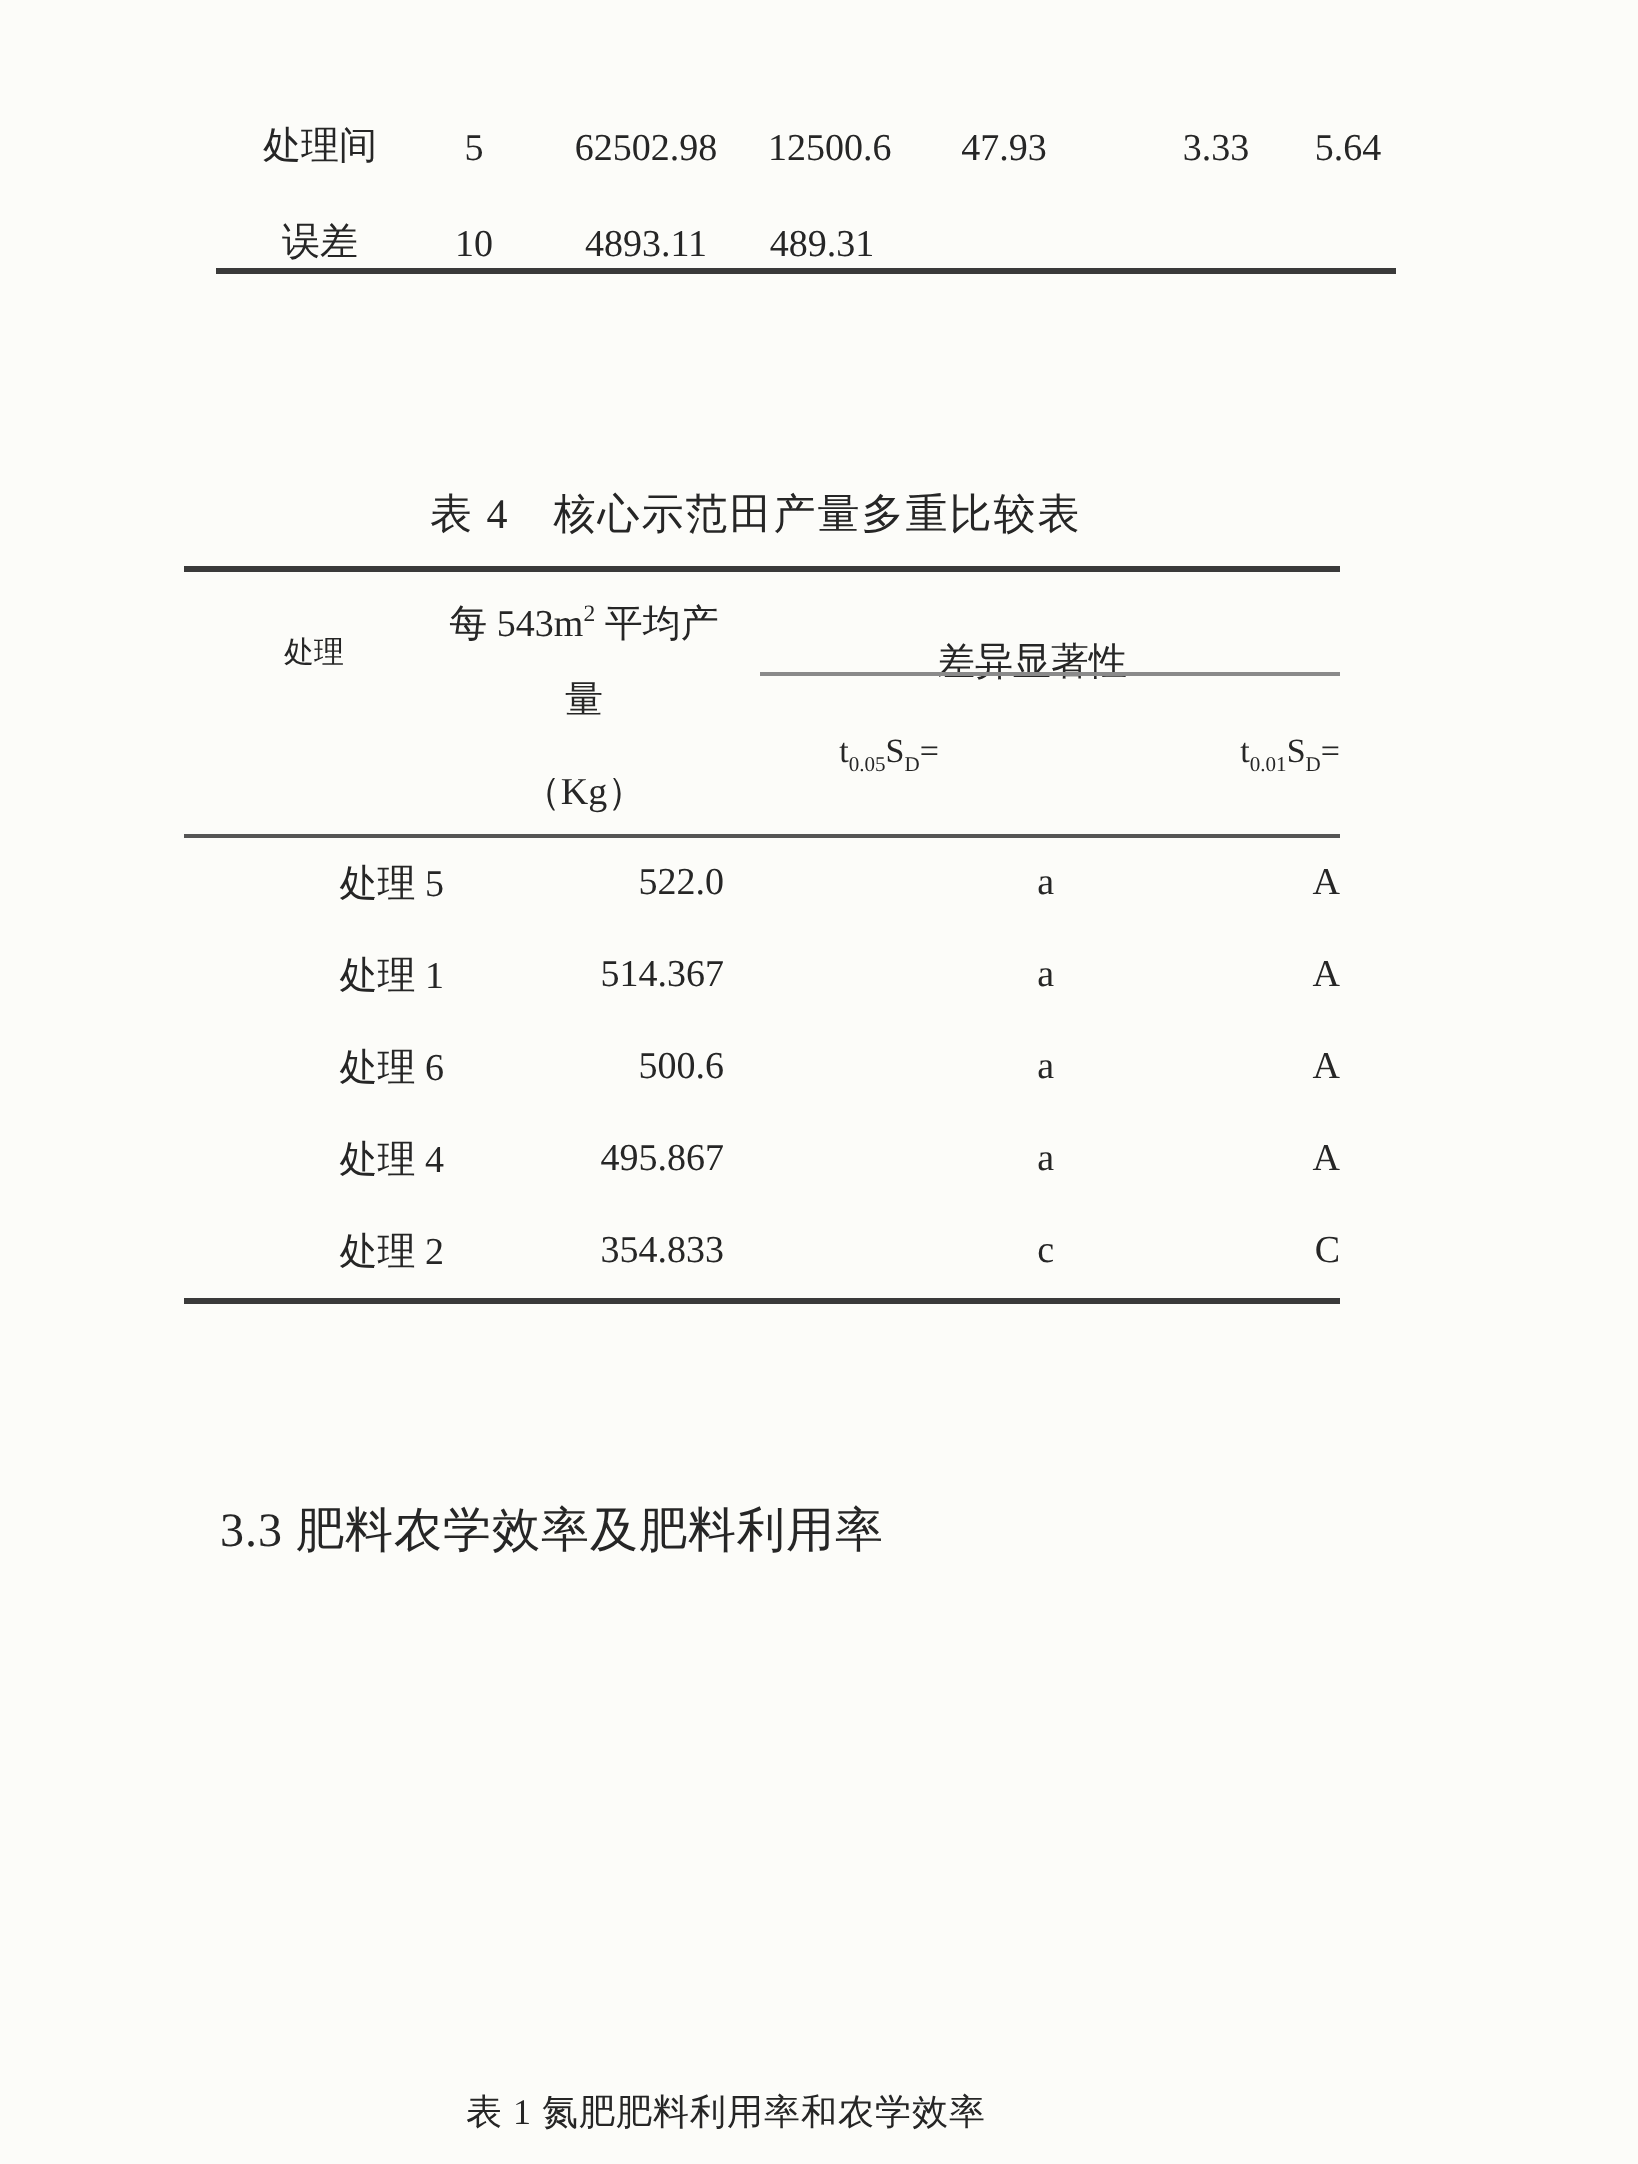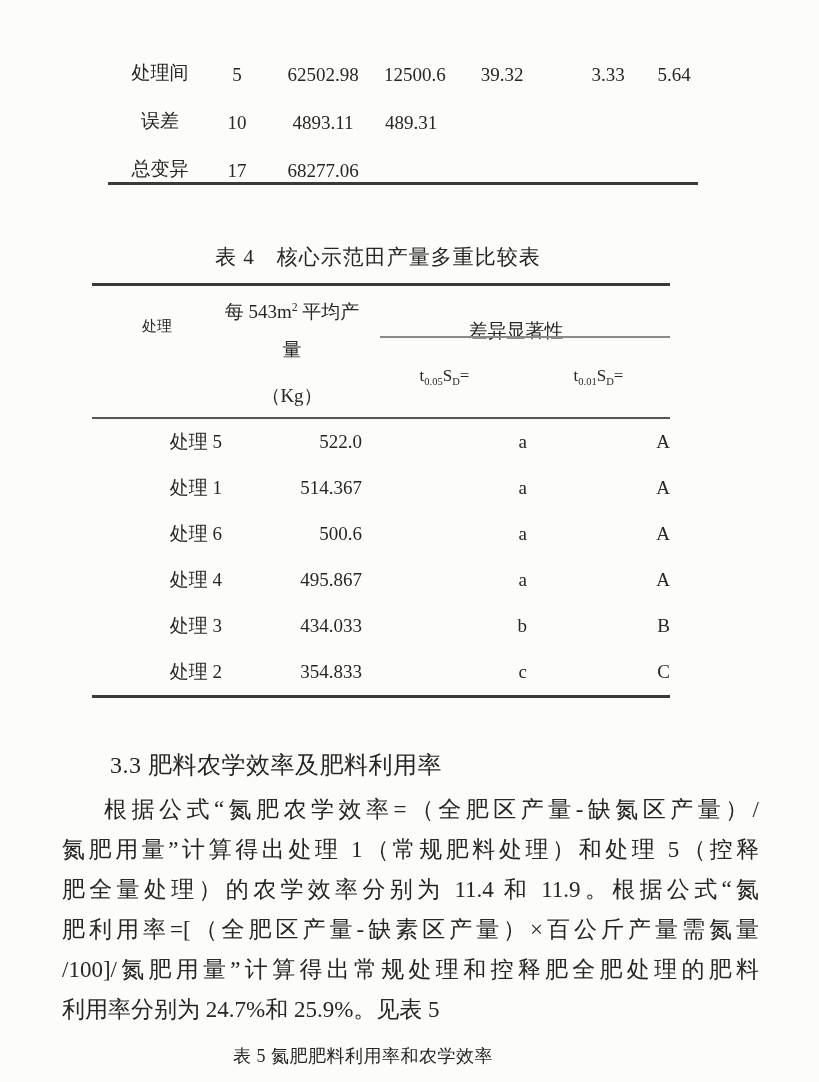--- a/index.html
+++ b/index.html
@@ -25,21 +25,21 @@
   .t4{position:absolute;left:92px;top:283px;width:578px;border-top:3px solid #3a3a3a;border-bottom:3px solid #3a3a3a;}
   .t4-head{position:relative;height:131px;border-bottom:2px solid #555;}
   .h-treat{position:absolute;left:0;width:130px;top:31px;text-align:center;font-size:15px;}
   .h-yield{position:absolute;left:130px;width:140px;top:0;text-align:center;font-size:19px;}
   .h-yield .yl1{position:absolute;left:0;right:0;top:13px;white-space:nowrap;}
   .h-yield .yl2{position:absolute;left:0;right:0;top:51px;}
   .h-yield .yl3{position:absolute;left:0;right:0;top:97px;}
   .h-diff{position:absolute;left:270px;width:308px;top:32px;text-align:center;font-size:19px;}
   .h-subrule{position:absolute;left:288px;right:0;top:50px;height:2px;background:#8a8a8a;}
   .h-t05{position:absolute;left:270px;width:165px;top:80px;text-align:center;font-size:17px;white-space:nowrap;}
-  .h-t01{position:absolute;left:435px;width:143px;top:80px;text-align:center;font-size:17px;white-space:nowrap;}
+  .h-t01{position:absolute;left:435px;width:143px;top:80px;text-align:right;font-size:17px;white-space:nowrap;}
   sub{font-size:0.62em;}
   sup{font-size:0.62em;}
   .t4-row{display:flex;height:46px;align-items:center;}
   .t4c{text-align:right;font-size:19px;white-space:nowrap;}
   .tc1{width:130px;} .tc2{width:140px;} .tc3{width:165px;} .tc4{width:143px;}
 
   
   .sec-head{position:absolute;left:110px;top:749px;font-size:24px;letter-spacing:0.5px;white-space:nowrap;}
   .para{position:absolute;left:62px;top:790px;width:697px;}
   .pline{font-size:23px;line-height:40px;height:40px;white-space:nowrap;}
@@ -51,38 +51,29 @@
 <body>
 
 <div class="page">
 
   <div class="anova">
     <div class="a-row">
       <div class="a-cell ac1">处理间</div>
       <div class="a-cell ac2">5</div>
       <div class="a-cell ac3">62502.98</div>
       <div class="a-cell ac4">12500.6</div>
-      <div class="a-cell ac5">39.32</div>
+      <div class="a-cell ac5">47.93</div>
       <div class="a-cell ac6">3.33</div>
       <div class="a-cell ac7">5.64</div>
     </div>
     <div class="a-row">
       <div class="a-cell ac1">误差</div>
       <div class="a-cell ac2">10</div>
       <div class="a-cell ac3">4893.11</div>
       <div class="a-cell ac4">489.31</div>
-      <div class="a-cell ac5"></div>
-      <div class="a-cell ac6"></div>
-      <div class="a-cell ac7"></div>
-    </div>
-    <div class="a-row">
-      <div class="a-cell ac1">总变异</div>
-      <div class="a-cell ac2">17</div>
-      <div class="a-cell ac3">68277.06</div>
-      <div class="a-cell ac4"></div>
       <div class="a-cell ac5"></div>
       <div class="a-cell ac6"></div>
       <div class="a-cell ac7"></div>
     </div>
   </div>
 
   <div class="t4-caption">表 4　核心示范田产量多重比较表</div>
 
   <div class="t4">
     <div class="t4-head">
@@ -116,39 +107,25 @@
       <div class="t4c tc3">a</div>
       <div class="t4c tc4">A</div>
     </div>
     <div class="t4-row">
       <div class="t4c tc1">处理 4</div>
       <div class="t4c tc2">495.867</div>
       <div class="t4c tc3">a</div>
       <div class="t4c tc4">A</div>
     </div>
     <div class="t4-row">
-      <div class="t4c tc1">处理 3</div>
-      <div class="t4c tc2">434.033</div>
-      <div class="t4c tc3">b</div>
-      <div class="t4c tc4">B</div>
-    </div>
-    <div class="t4-row">
       <div class="t4c tc1">处理 2</div>
       <div class="t4c tc2">354.833</div>
       <div class="t4c tc3">c</div>
       <div class="t4c tc4">C</div>
     </div>
   </div>
 
   <div class="sec-head">3.3 肥料农学效率及肥料利用率</div>
 
-  <div class="para">
-    <div class="pline just indent">根据公式“氮肥农学效率=（全肥区产量-缺氮区产量）/</div>
-    <div class="pline just">氮肥用量”计算得出处理 1（常规肥料处理）和处理 5（控释</div>
-    <div class="pline just">肥全量处理）的农学效率分别为 11.4 和 11.9。根据公式“氮</div>
-    <div class="pline just">肥利用率=[（全肥区产量-缺素区产量）×百公斤产量需氮量</div>
-    <div class="pline just">/100]/氮肥用量”计算得出常规处理和控释肥全肥处理的肥料</div>
-    <div class="pline">利用率分别为 24.7%和 25.9%。见表 5</div>
-  </div>
 
-  <div class="t5-caption">表 5 氮肥肥料利用率和农学效率</div>
+  <div class="t5-caption">表 1 氮肥肥料利用率和农学效率</div>
 
 </div>
 
 </body></html>

